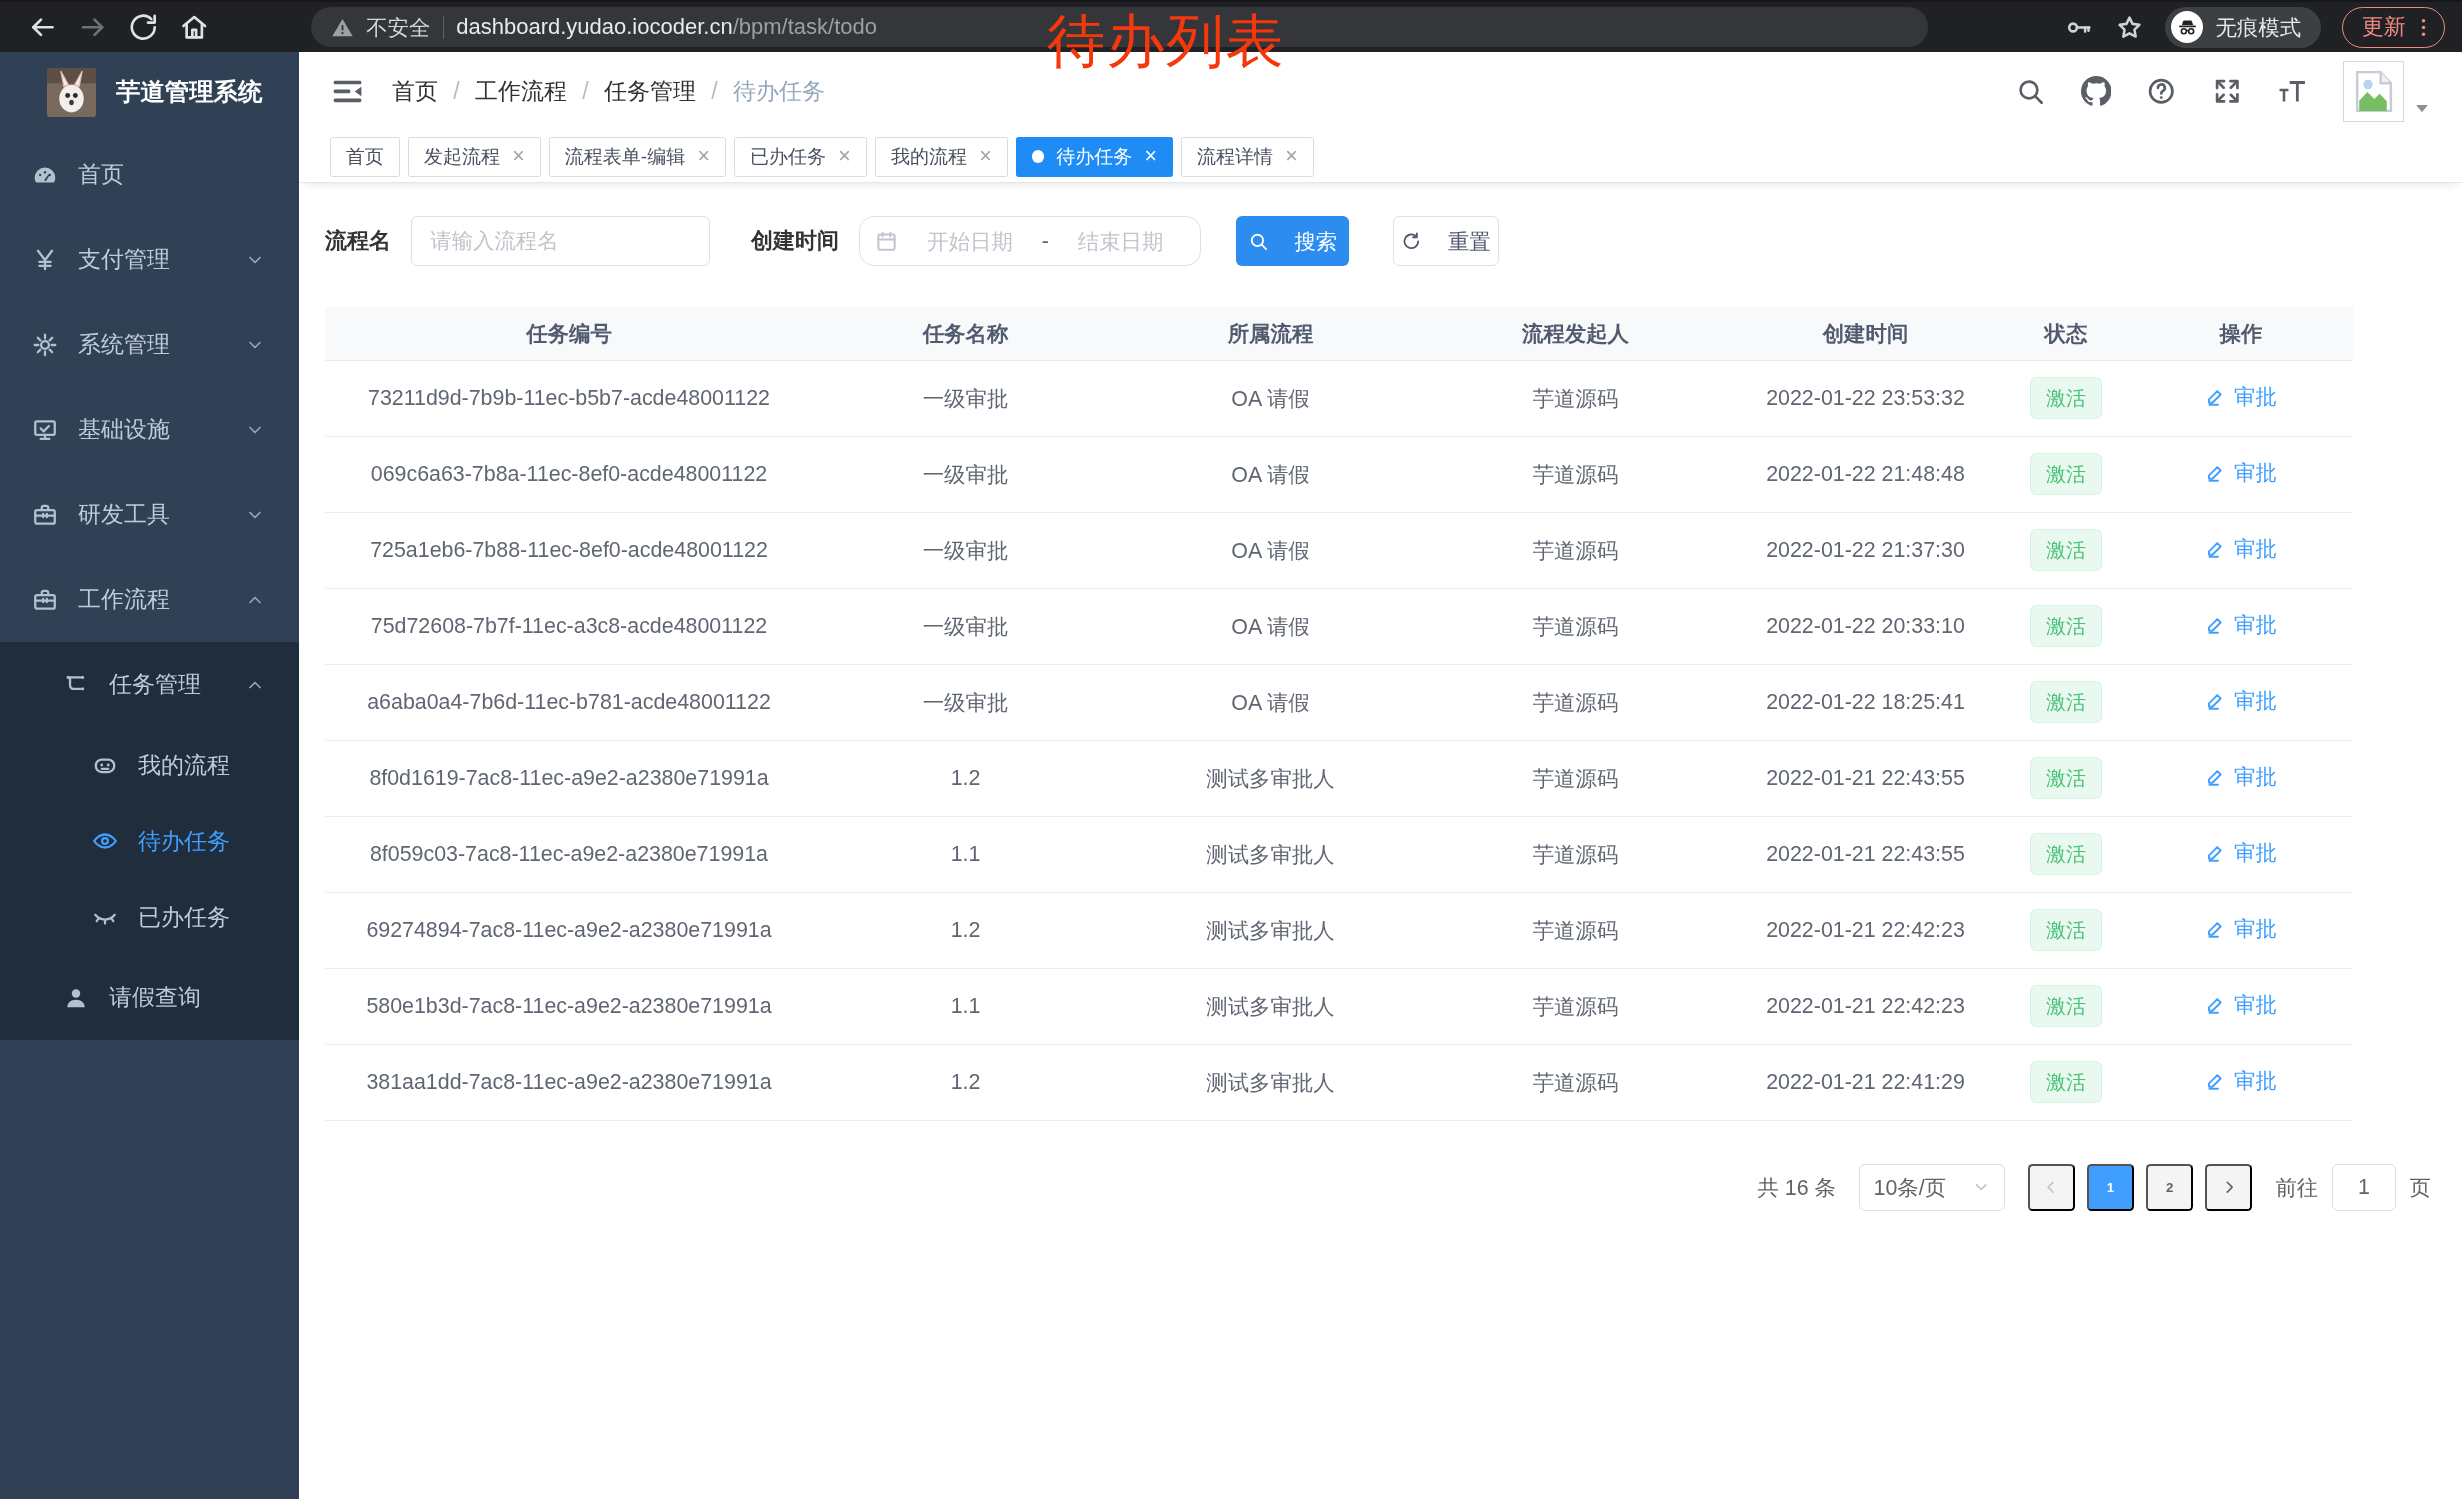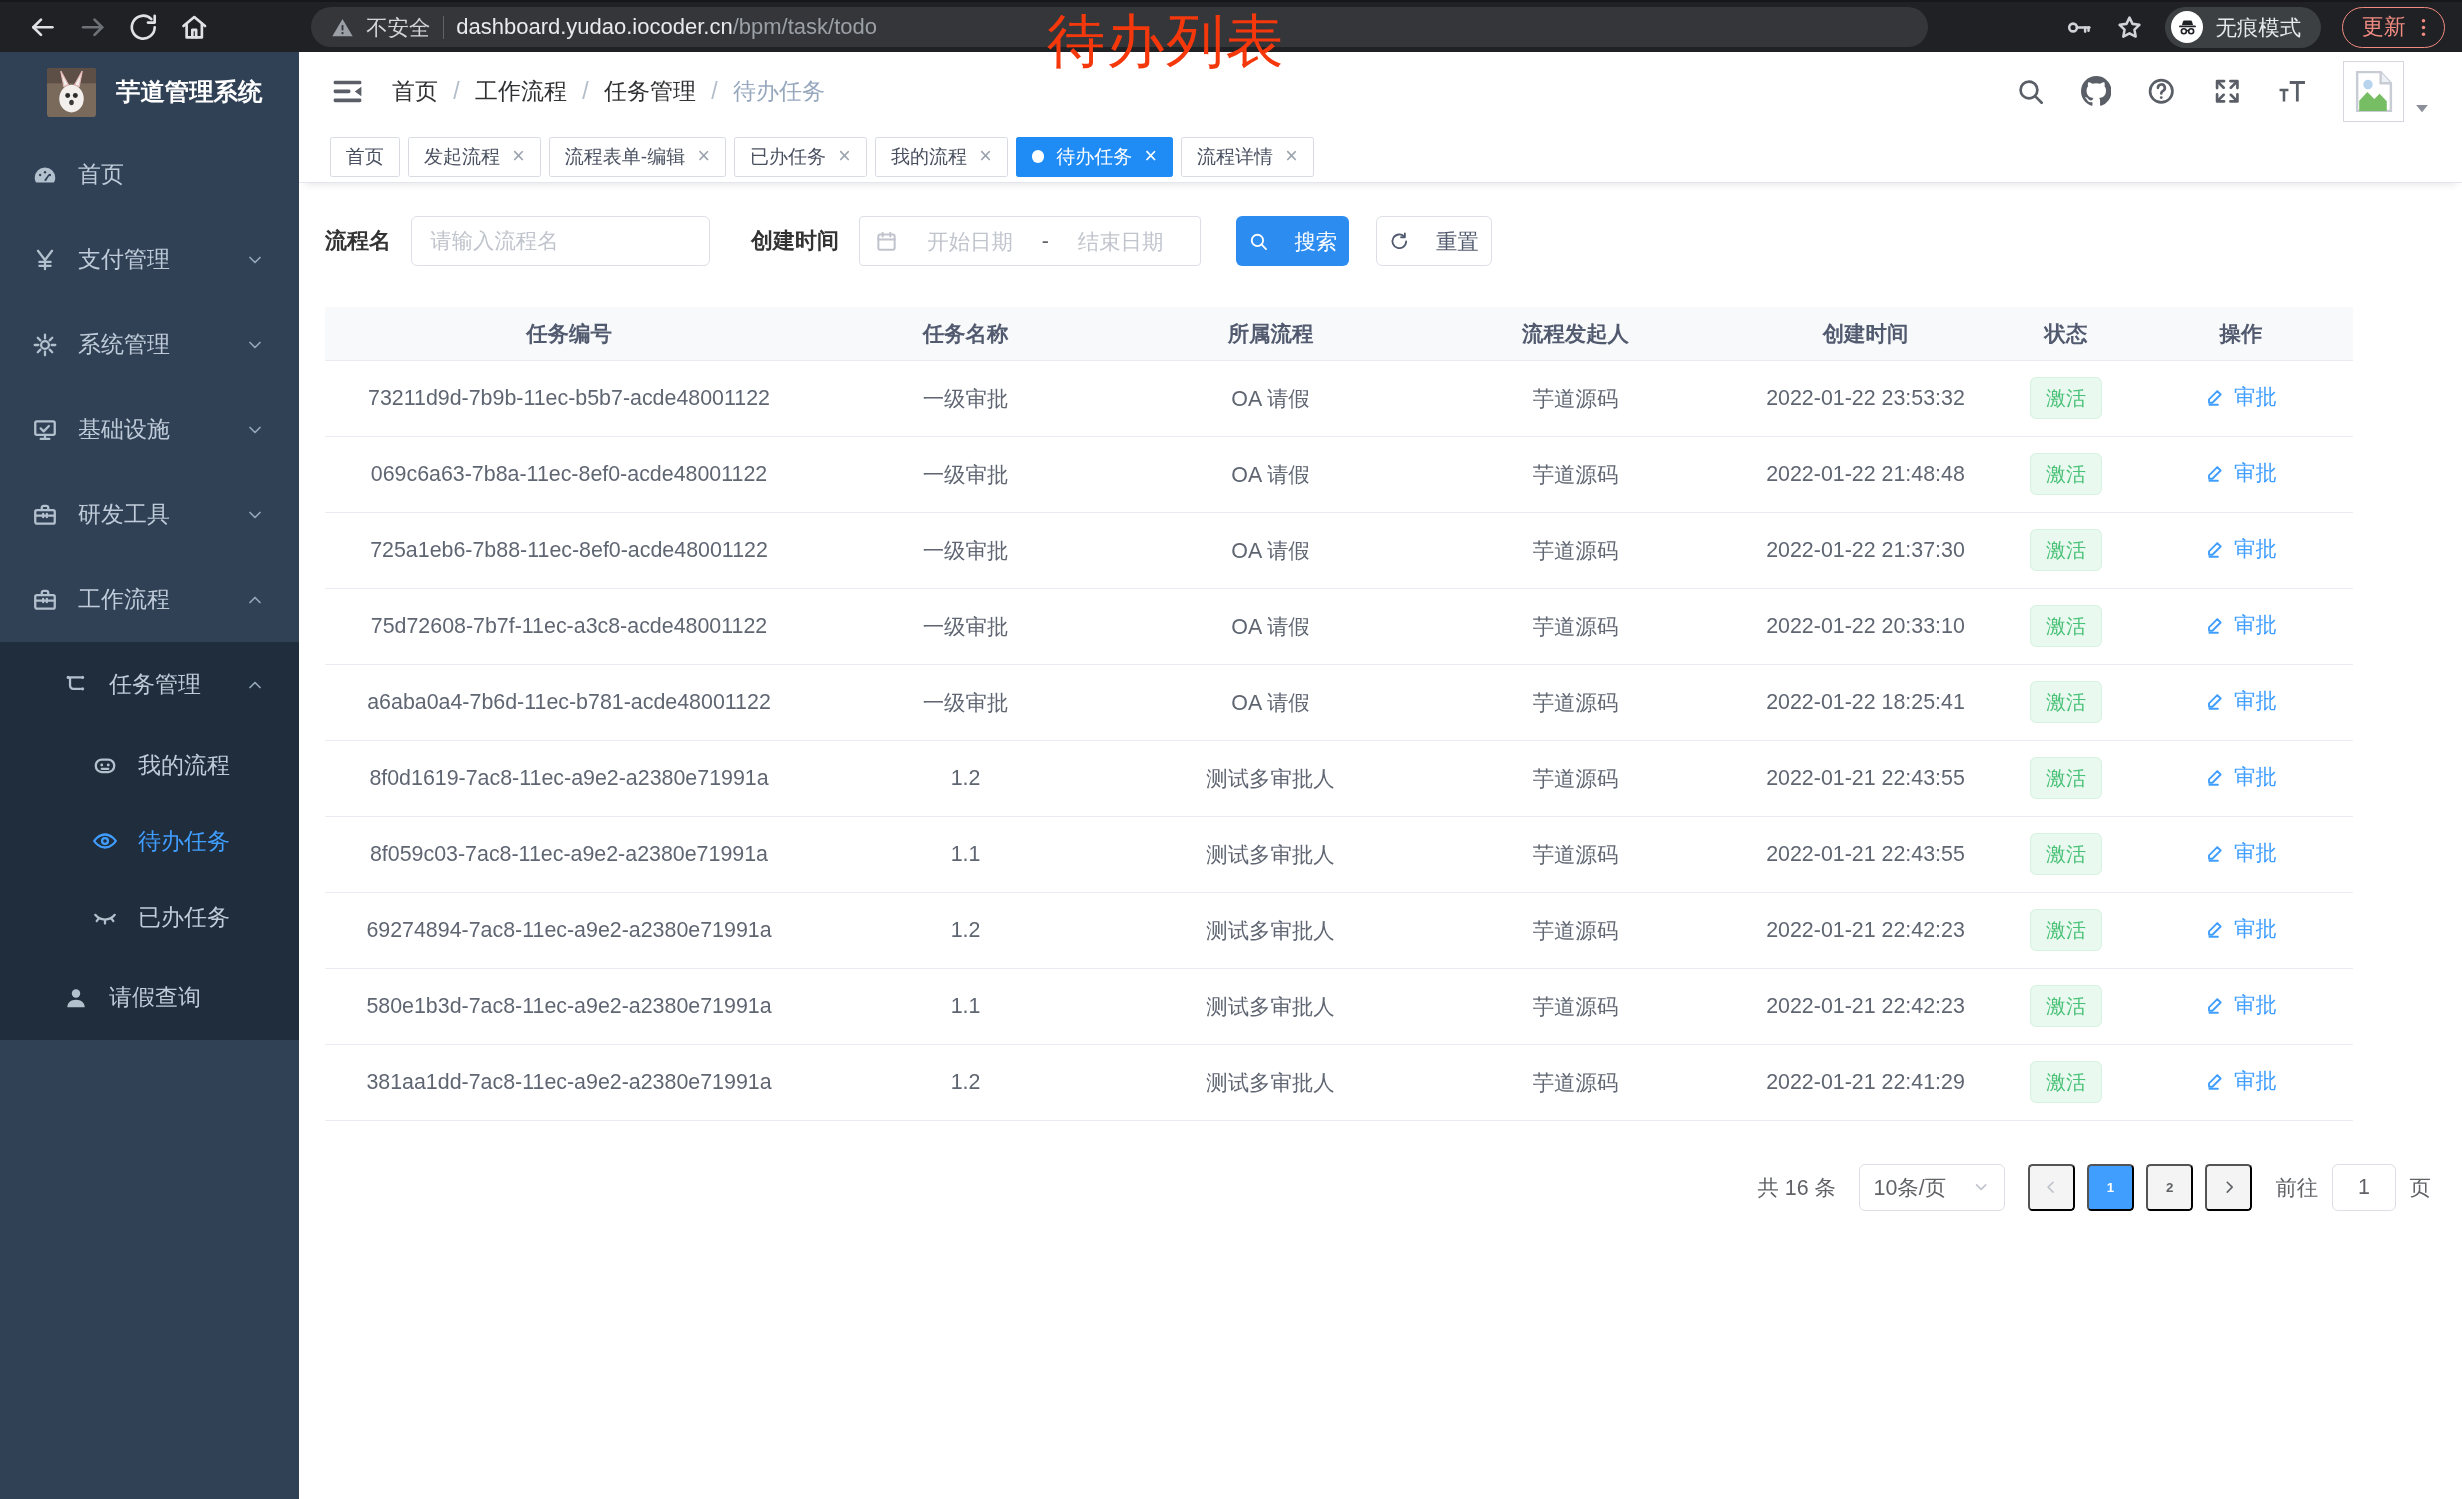--- a/index.html
+++ b/index.html
@@ -64,28 +64,28 @@
   .tab .x { font-size:21.4px; line-height:1; color:#9aa2ad; cursor:pointer; }
   .tab.active { background:#1f8bf4; border-color:#1f8bf4; color:#fff; }
   .tab.active .x { color:#fff; }
 
   .content { padding:32px 31px 0 26px; }
   .filters { display:flex; align-items:center; height:52px; }
   .f-label { font-size:22px; font-weight:bold; color:#333; margin-right:20px; white-space:nowrap; }
   .f-label.second { margin-left:41px; }
   .f-input { width:299px; height:50px; border:1.5px solid #dcdfe6; border-radius:6.1px; padding:0 18.3px; font-size:21.4px; color:#606266; outline:none; font-family:inherit; }
   .f-input::placeholder { color:#c0c4cc; }
-  .date-box { width:342px; height:50px; border:1.5px solid #dcdfe6; border-radius:4px; display:flex; align-items:center; padding:0 15.3px; gap:7.6px; color:#c0c4cc; font-size:21.4px; cursor:text; }
+  .date-box { width:342px; height:50px; border:1.5px solid #dcdfe6; border-radius:15px; display:flex; align-items:center; padding:0 15.3px; gap:7.6px; color:#c0c4cc; font-size:21.4px; cursor:text; }
   .date-box .cal { width:23px; height:23px; color:#c0c4cc; flex:none; }
   .d-part { flex:1; text-align:center; white-space:nowrap; }
   .d-sep { color:#606266; }
   .btn { height:50px; border-radius:6.1px; display:inline-flex; align-items:center; justify-content:center; gap:26px; font-size:21.4px; cursor:pointer; border:none; font-family:inherit; }
   .btn .bic { width:20.6px; height:20.6px; }
   .btn-search { margin-left:35px; width:113px; background:#2d8cf0; color:#fff; }
-  .btn-reset { margin-left:27px; width:116px; background:#fff; border:1.5px solid #dcdfe6; color:#515a6e; }
+  .btn-reset { margin-left:44px; width:106px; background:#fff; border:1.5px solid #dcdfe6; color:#515a6e; }
 
   .table-wrap { margin-top:40px; }
   table { border-collapse:collapse; width:2028px; table-layout:fixed; }
   thead th { height:53px; background:#f8f9fb; font-size:21.4px; font-weight:bold; color:#515a6e; text-align:center; border-bottom:1.5px solid #e8ebf0; white-space:nowrap; }
   tbody td { height:76px; text-align:center; font-size:21.4px; color:#5f6672; border-bottom:1.5px solid #e9edf3; white-space:nowrap; overflow:hidden; }
   .badge { display:inline-block; padding:7.6px 15.3px; background:#e9f9ef; border:1.5px solid #d6f2e0; border-radius:6px; color:#49c177; font-size:20px; line-height:1.2; }
   .approve { color:#409eff; display:inline-flex; align-items:center; gap:7.6px; font-size:21.4px; cursor:pointer; }
   .approve .ic { width:21.4px; height:21.4px; }
 
   .pager { margin-top:43px; padding-bottom:46px; display:flex; align-items:center; justify-content:flex-end; gap:23px; font-size:21.4px; color:#606266; }

